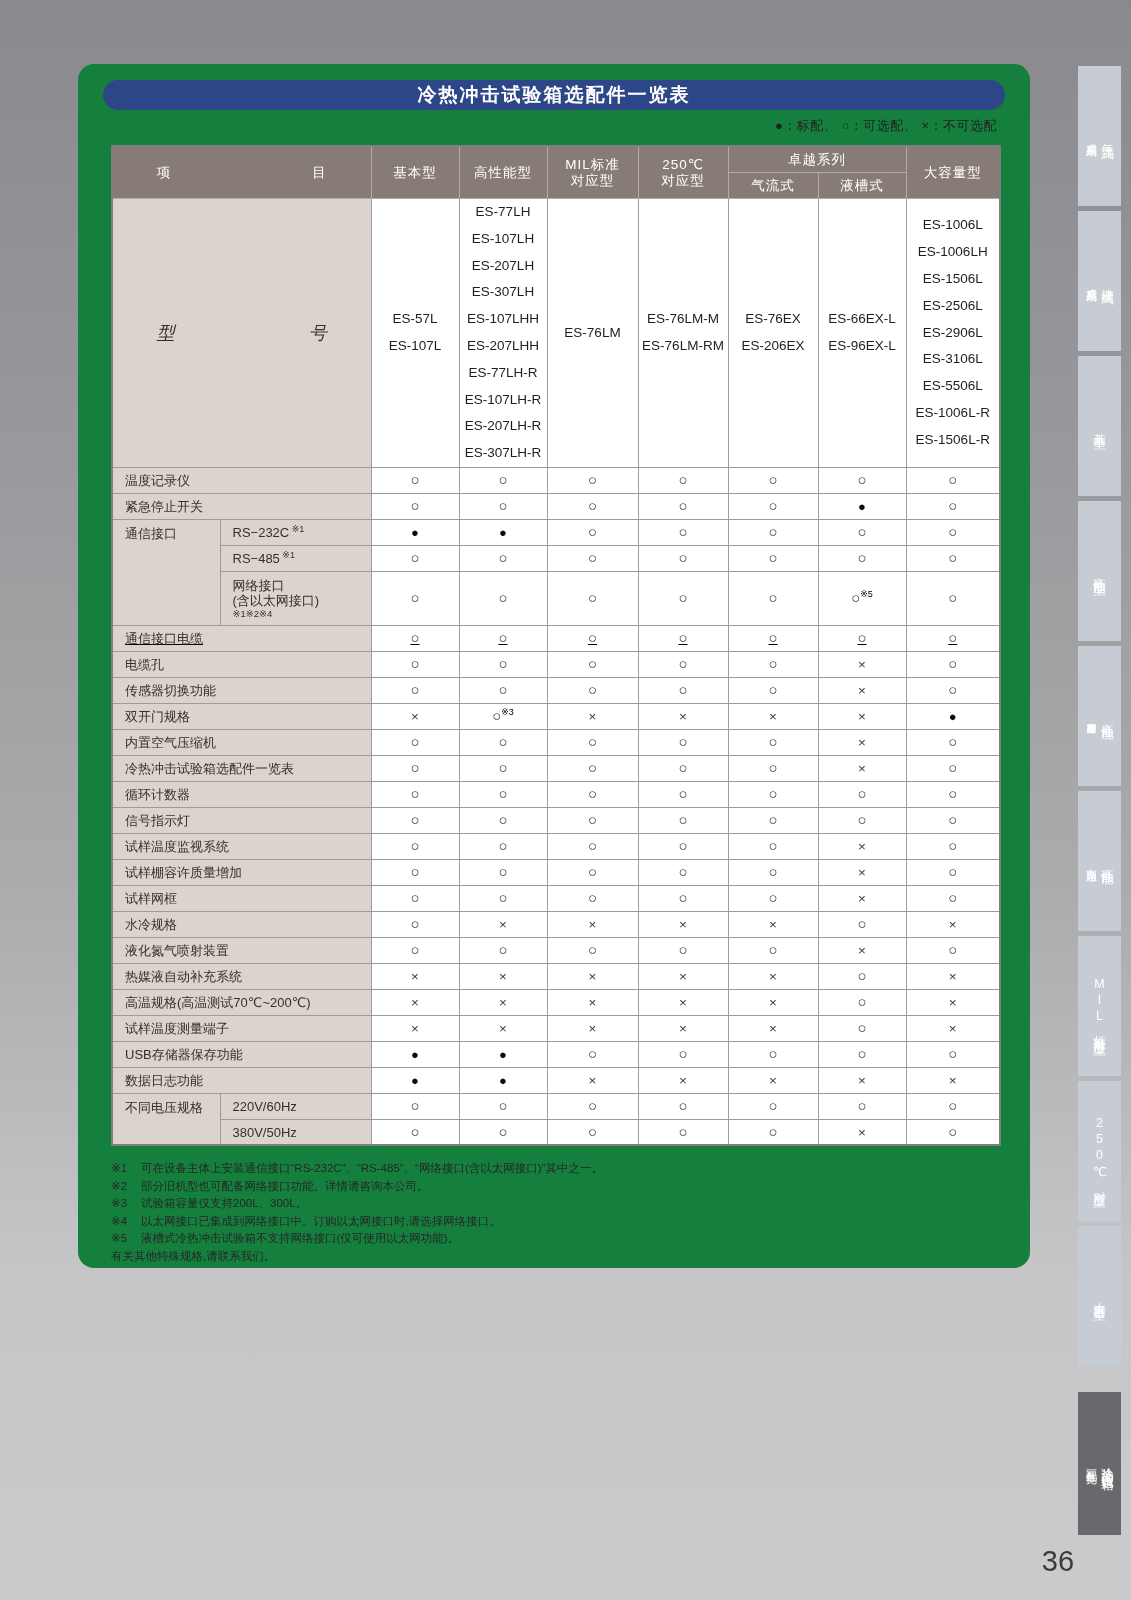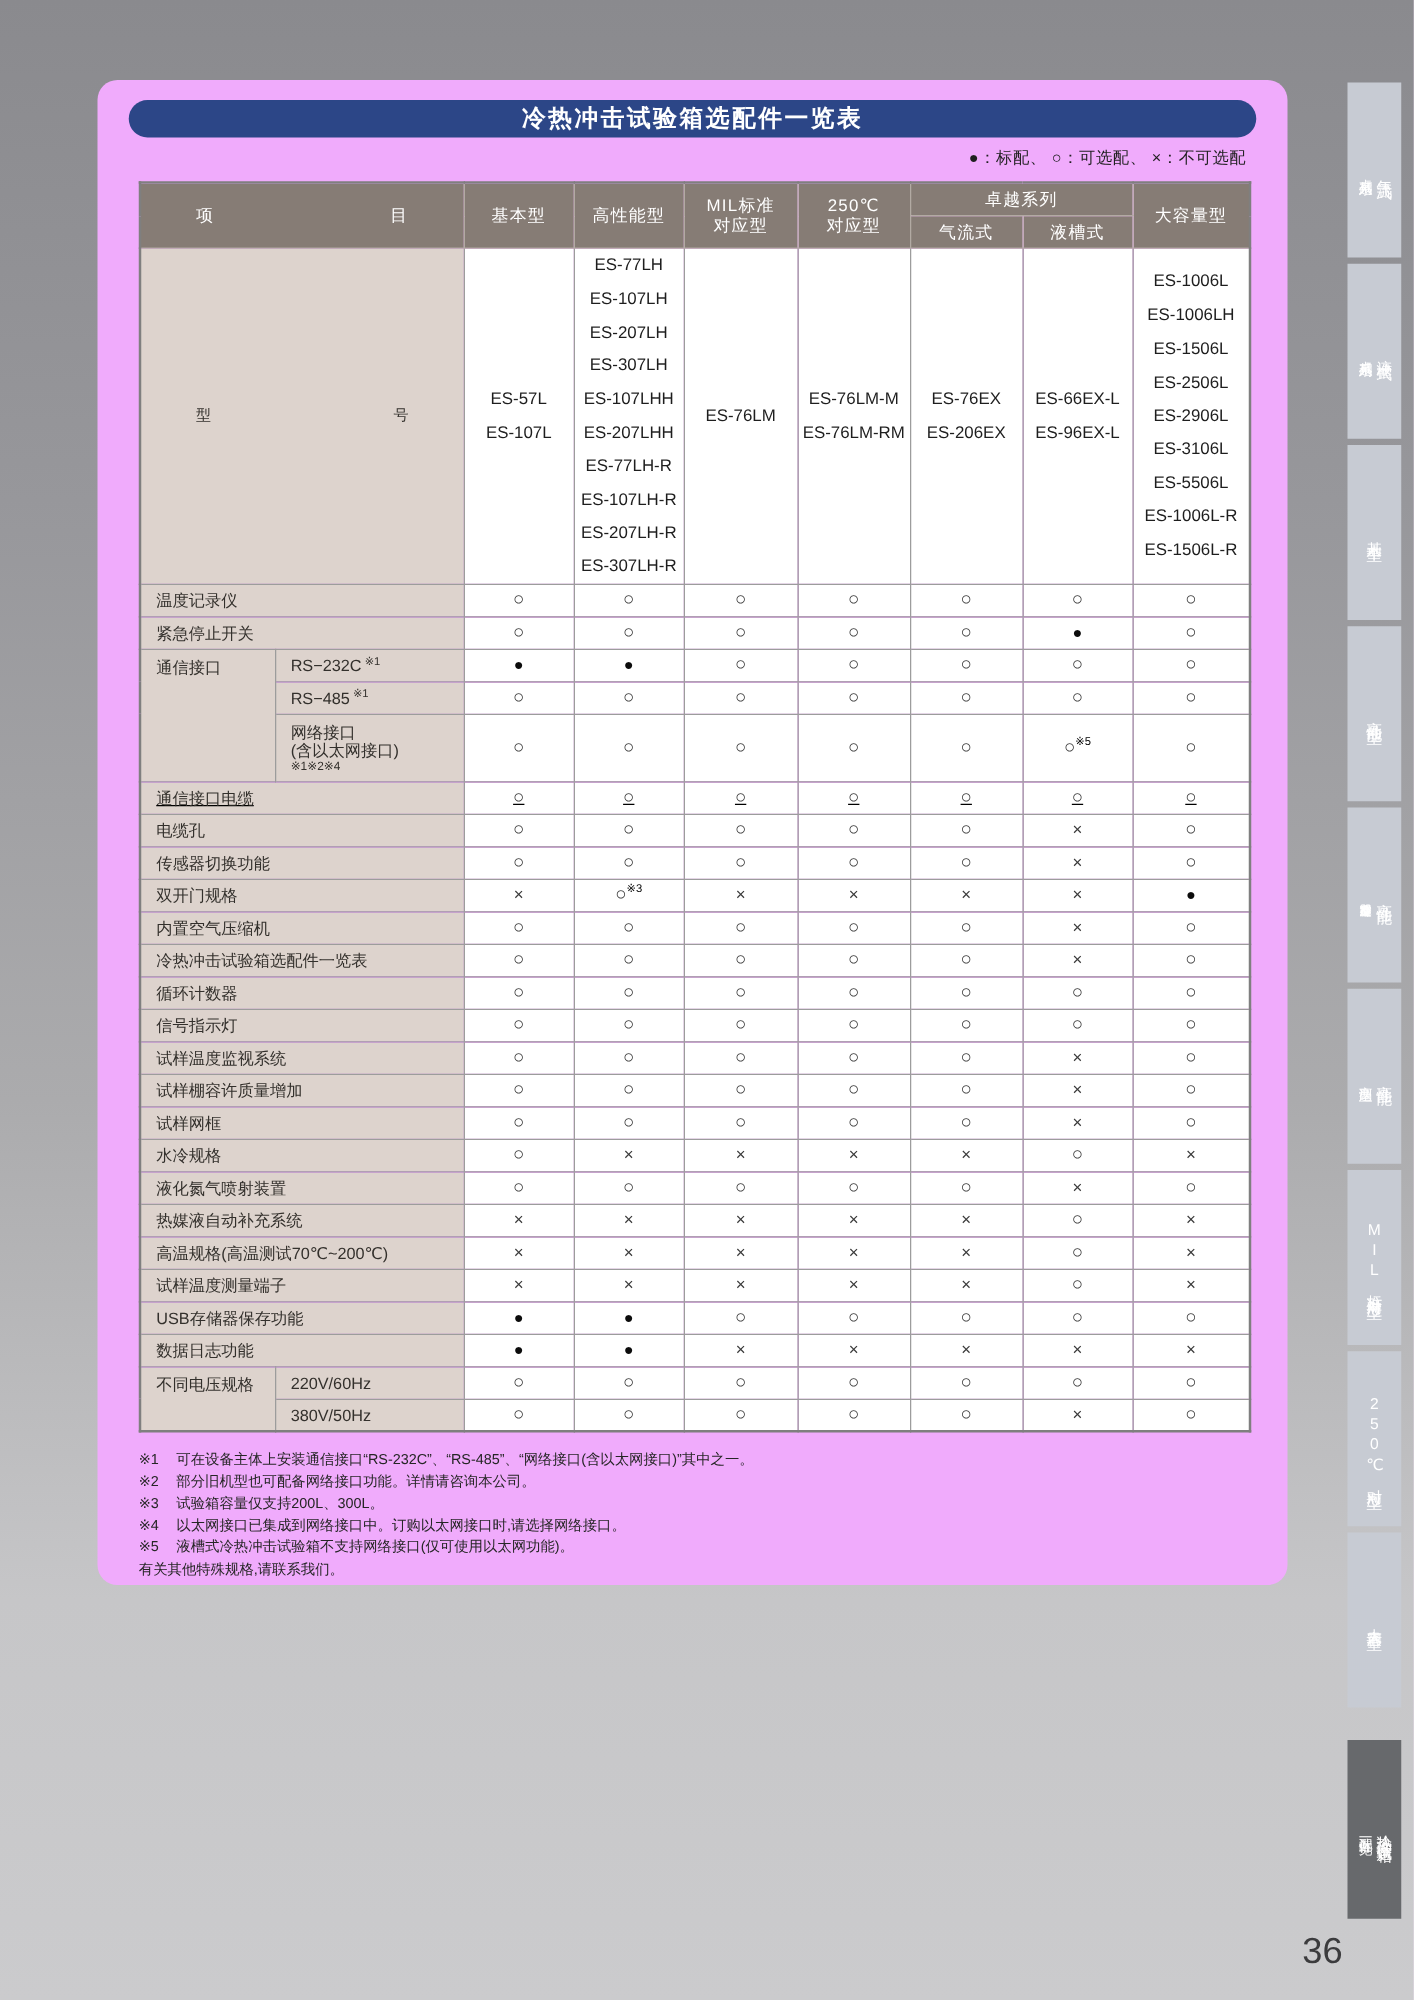--- a/index.html
+++ b/index.html
@@ -4,21 +4,21 @@
 <style>
   html,body{margin:0;padding:0;}
   body{
     width:1131px;height:1600px;position:relative;overflow:hidden;
     background:linear-gradient(180deg,#8a8a8e 0%,#97979b 25%,#ababad 55%,#c6c6c8 80%,#cbcbcd 100%);
     font-family:"Liberation Sans","DejaVu Sans",sans-serif;
     -webkit-font-smoothing:antialiased;
   }
   .card{
     position:absolute;left:78px;top:64px;width:952px;height:1204px;
-    background:#f0abfc;border-radius:16px;
+    background:#15803d;border-radius:16px;
   }
   .title-pill{
     position:absolute;left:25px;top:16px;width:902px;height:30px;
     background:#2c4687;border-radius:16px;
     display:flex;align-items:center;justify-content:center;
     color:#ffffff;font-size:19px;font-weight:bold;letter-spacing:2px;
   }
   .legend{
     position:absolute;top:53px;right:33px;
     font-size:13px;color:#1f1f1f;letter-spacing:0.5px;
@@ -33,21 +33,21 @@
     background:#867c75;color:#ffffff;font-size:13.5px;font-weight:normal;
     text-align:center;border-color:#b2aaa3;height:25px;letter-spacing:1px;
   }
   thead tr{height:25px;}
   .pre{white-space:pre-line;line-height:16px;margin-left:35px;}
   .spread{width:170px;margin:0 auto;text-align:justify;text-align-last:justify;}
   .c-group,.c-label,.c-models-label{background:#ddd3cd;color:#33302c;}
   .c-label{font-size:13px;text-align:left;padding:2px 6px 2px 12px;line-height:15px;}
   .c-label.tall{white-space:pre-line;padding-top:3px;}
   .c-group{font-size:13px;vertical-align:top;text-align:left;padding:5px 0 0 12px;}
-  .c-models-label{text-align:center;font-size:12px;}
+  .c-models-label{text-align:center;font-size:18px;font-style:italic;}
   .c-models{white-space:pre-line;text-align:center;font-size:13.5px;line-height:26.8px;background:#fff;color:#1e1e1e;vertical-align:middle;}
   .c-sym{text-align:center;background:#fff;vertical-align:middle;}
   .s-o{font-size:15px;color:#3a3a3a;}
   .s-dot{font-size:13px;color:#0c0c0c;}
   .s-x{font-size:13.5px;color:#3a3a3a;}
   sup{font-size:9px;line-height:0;}
   .lbl-sub{font-size:9.5px;line-height:11px;}
   .footnotes{position:absolute;left:33px;top:1096px;width:890px;font-size:11.5px;color:#262626;}
   .fn-line{display:flex;line-height:17.5px;}
   .fn-mark{width:30px;flex:0 0 30px;}

